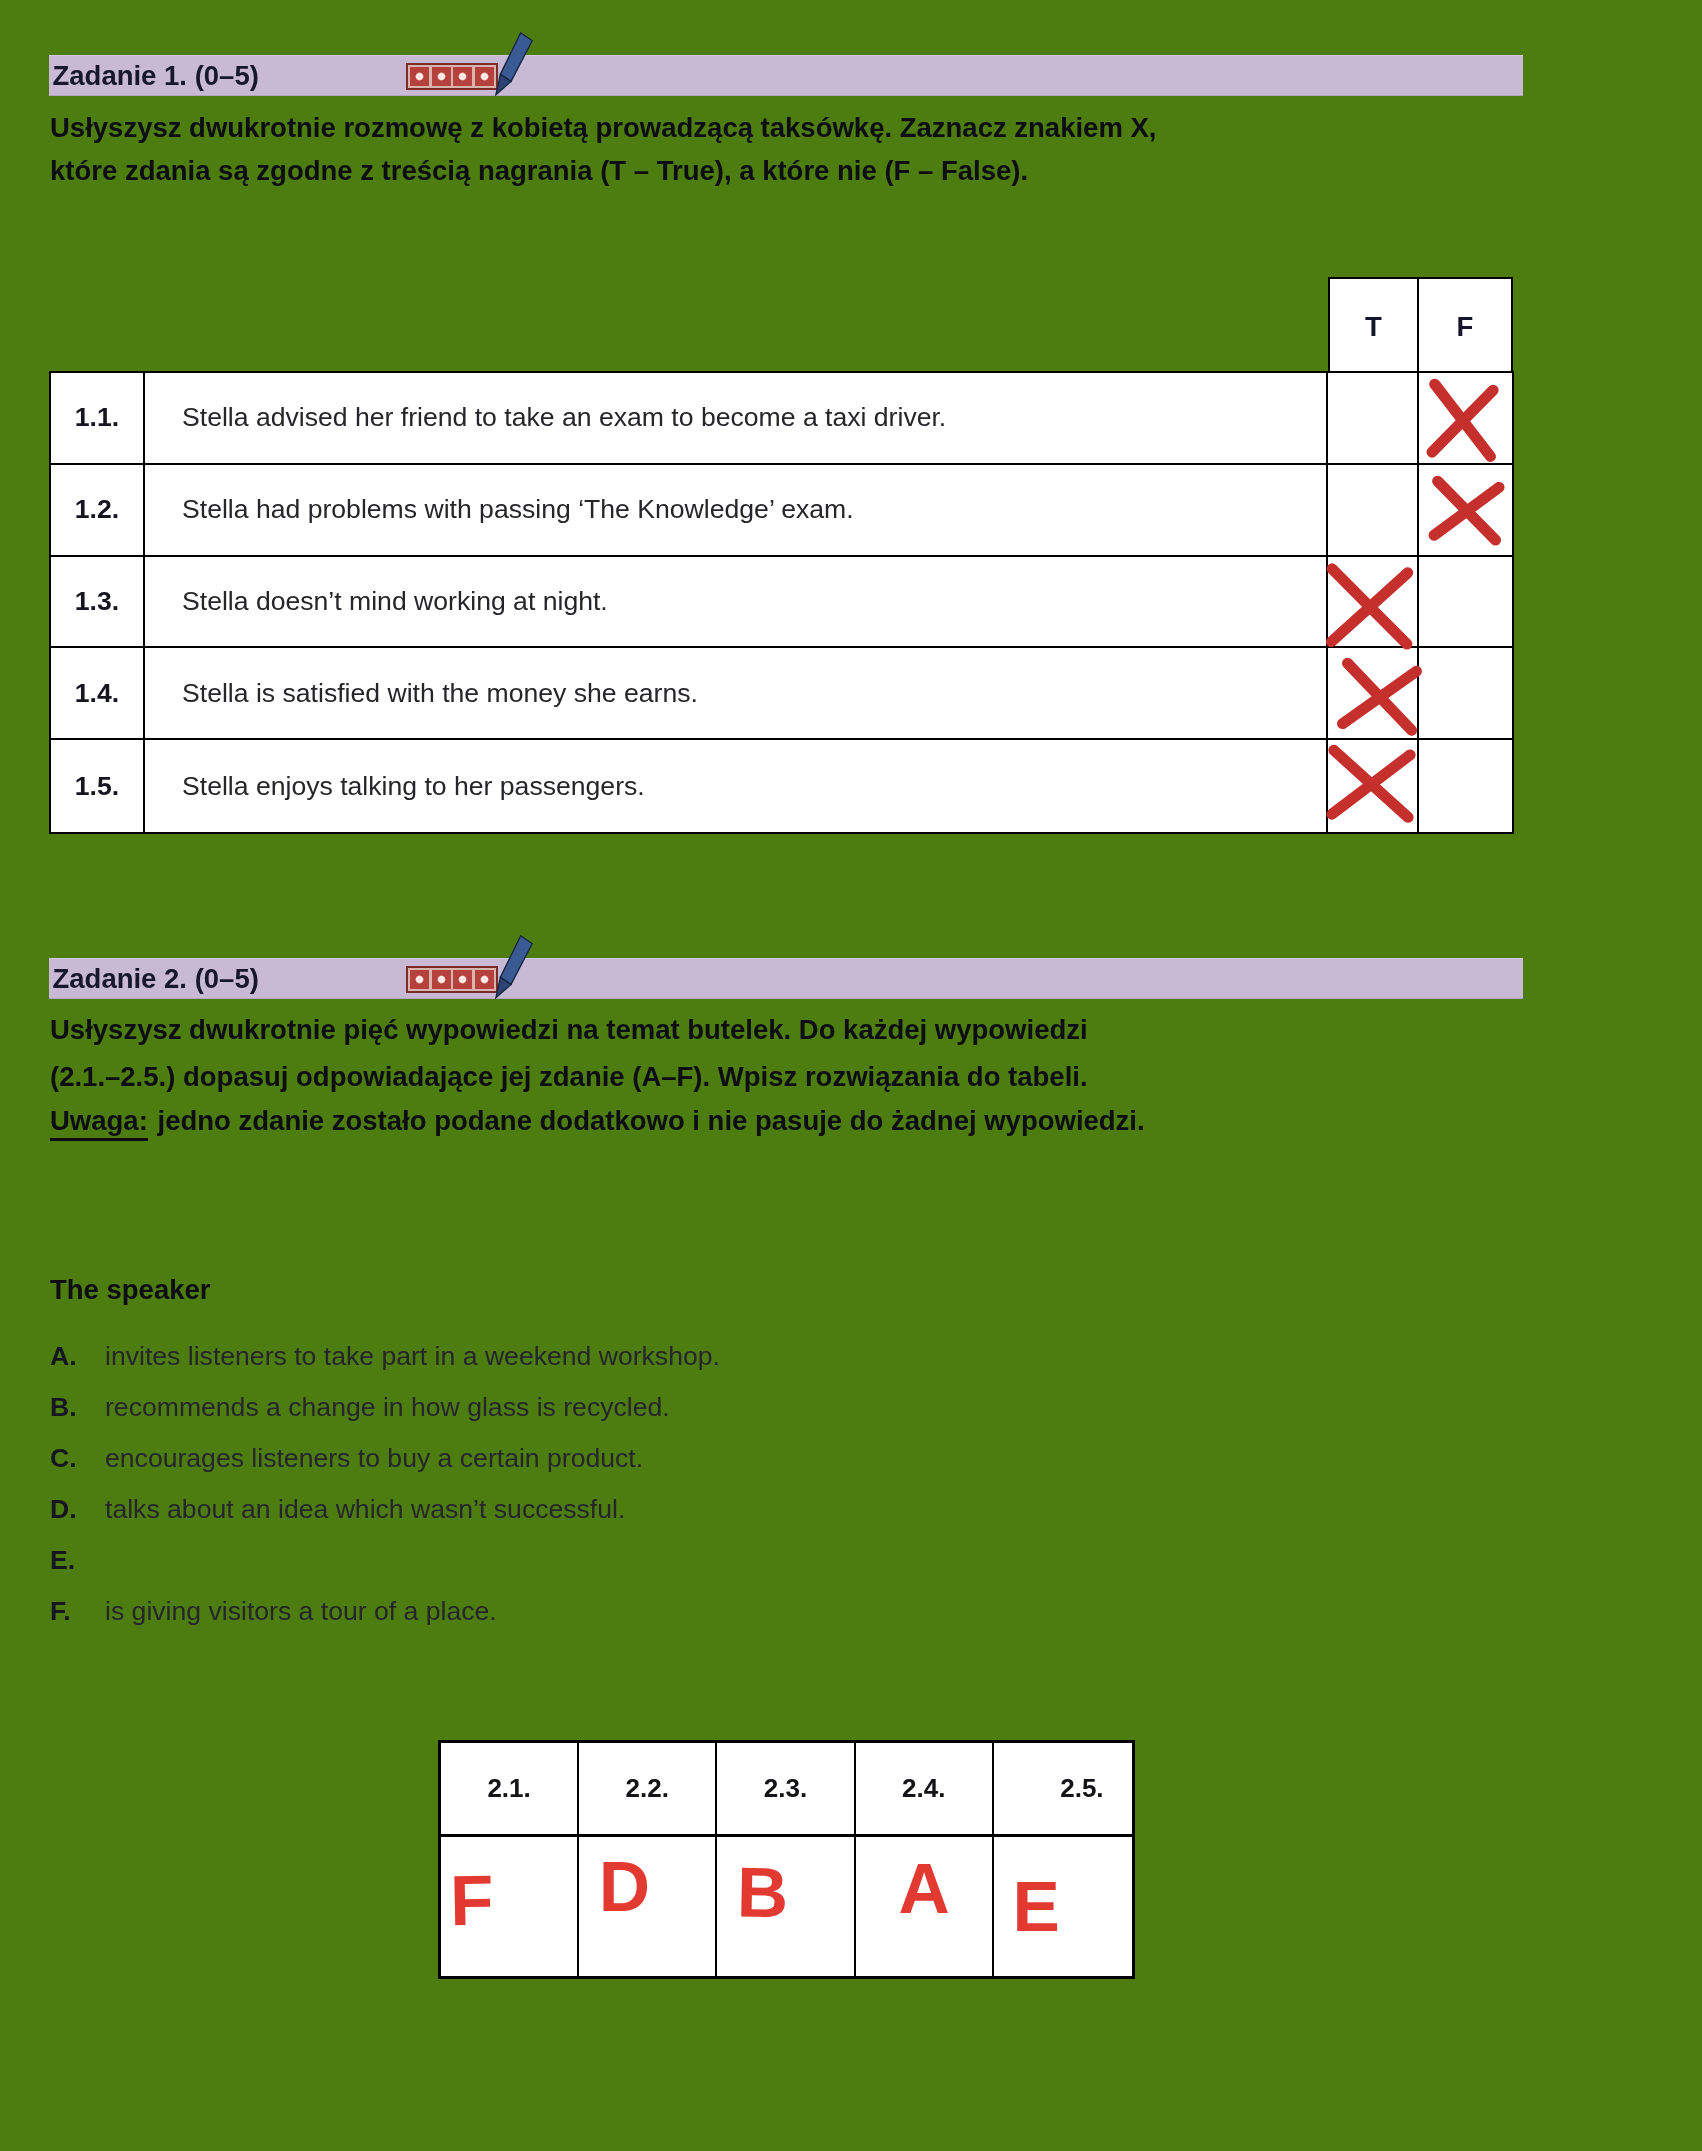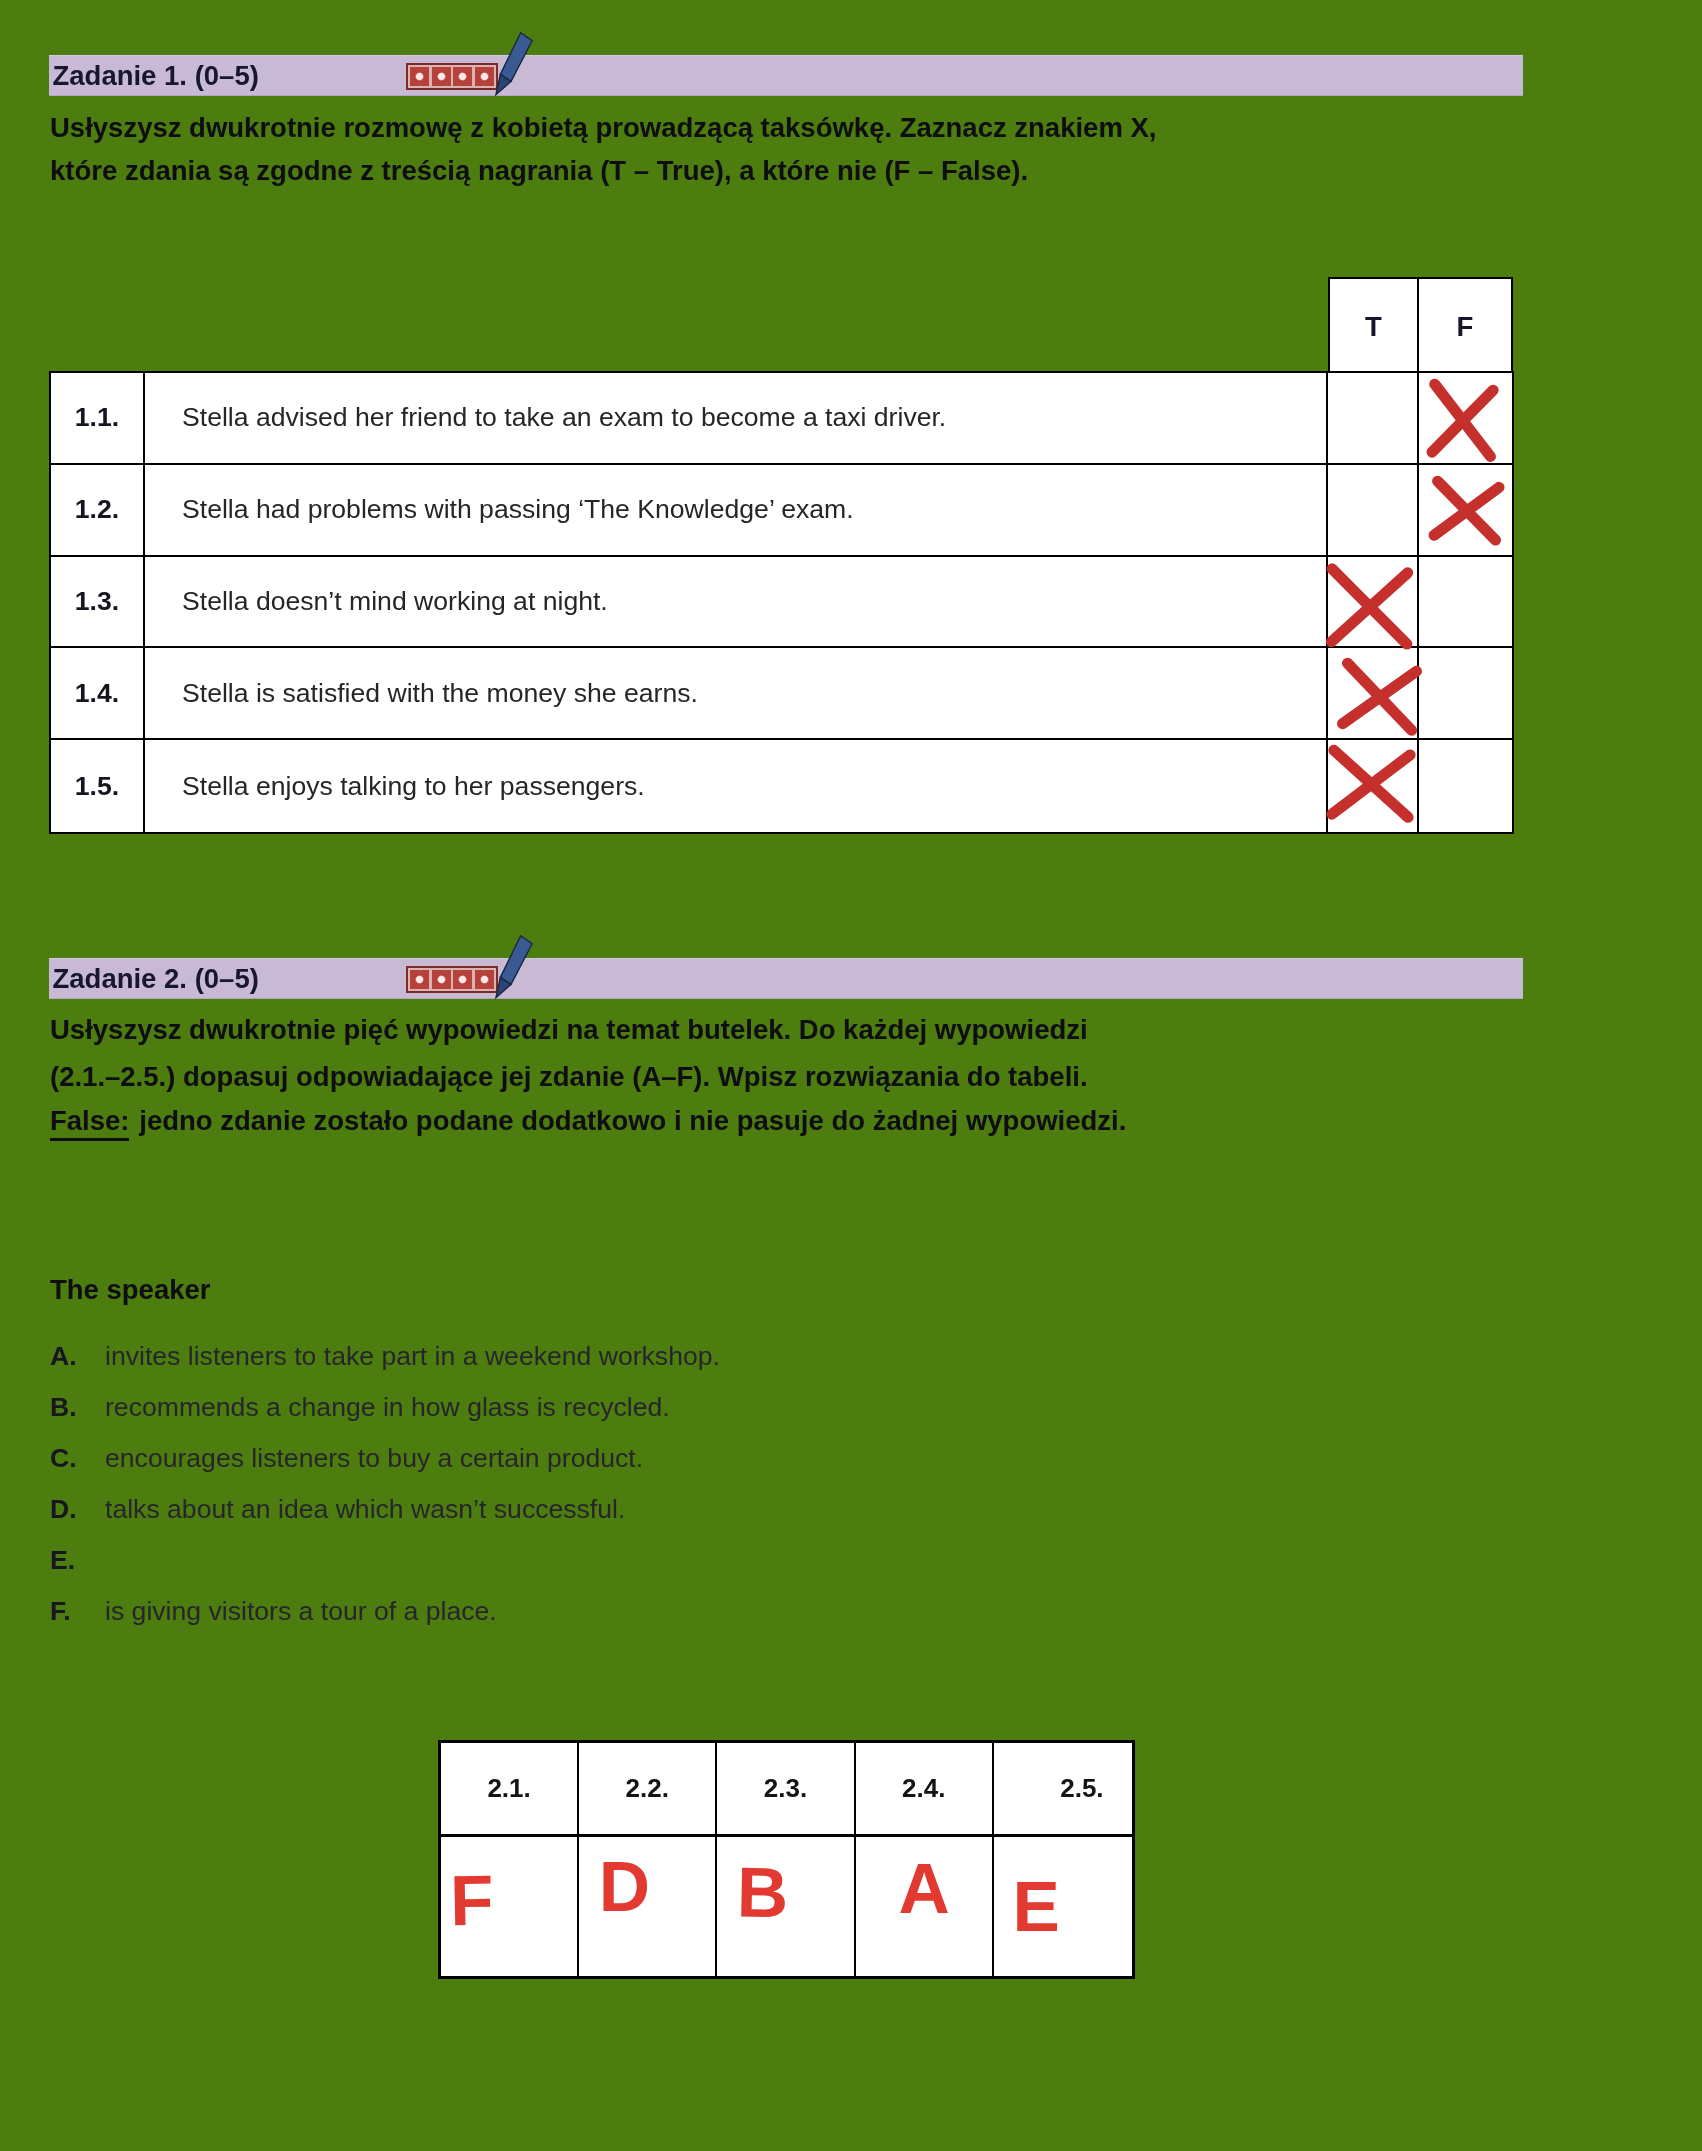--- a/index.html
+++ b/index.html
@@ -196,21 +196,21 @@
     </div>
     <svg class="pen-icon" viewBox="0 0 46 78">
       <polygon points="30,2 43,11 19,57 7,49" fill="#3a5a94" stroke="#16263f" stroke-width="1.5"></polygon>
       <polygon points="19,57 7,49 2,72" fill="#2c4474" stroke="#16263f" stroke-width="1.5"></polygon>
     </svg>
   </div>
 
   <div class="instr t2-instr">Usłyszysz dwukrotnie pięć wypowiedzi na temat butelek. Do każdej wypowiedzi
 (2.1.–2.5.) dopasuj odpowiadające jej zdanie (A–F). Wpisz rozwiązania do tabeli.</div>
   <div class="t2-uwaga">
-    <span class="uwaga-label">False:</span><span>jedno zdanie zostało podane dodatkowo i nie pasuje do żadnej wypowiedzi.</span>
+    <span class="uwaga-label">Uwaga:</span><span>jedno zdanie zostało podane dodatkowo i nie pasuje do żadnej wypowiedzi.</span>
   </div>
 
   <div class="speaker-heading">The speaker</div>
 
   <div class="options">
     <div class="option">
         <span class="opt-letter">A.</span>
         <span>invites listeners to take part in a weekend workshop.</span>
       </div>
     <div class="option">

